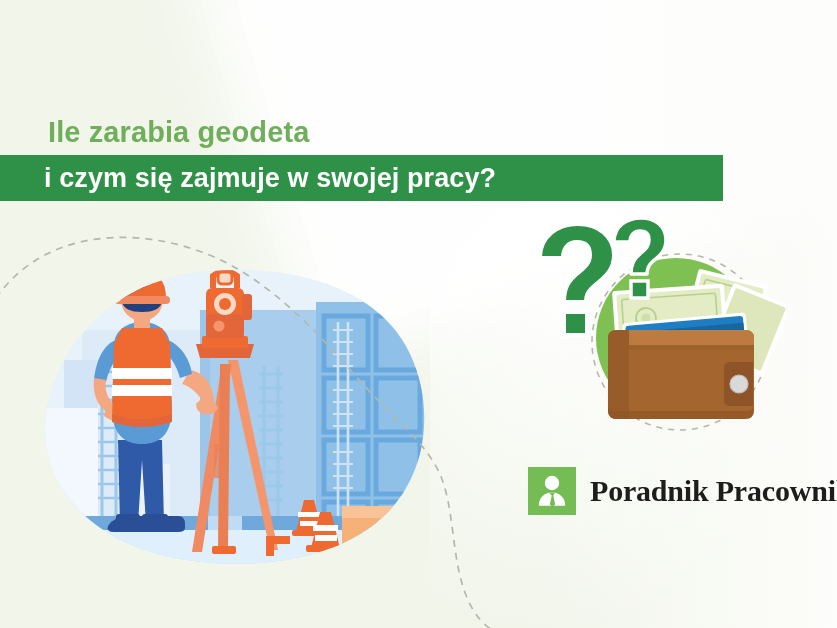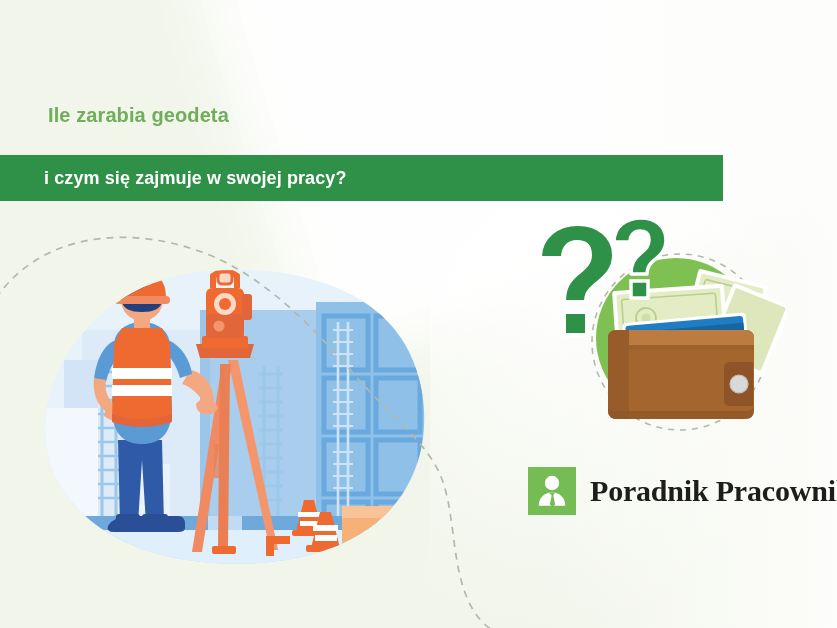--- a/index.html
+++ b/index.html
@@ -52,41 +52,41 @@
   
   .headline {
     position: absolute;
     left: 0;
     top: 104px;
     width: 837px;
   }
   .headline .line1 {
     position: absolute;
     left: 48px;
-    top: 0;
-    font-size: 20px;
+    top: 12px;
+    font-size: 29px;
     font-weight: bold;
     color: #6fae5a;
     letter-spacing: .1px;
     white-space: nowrap;
   }
   .green-bar {
     position: absolute;
     left: 0;
     top: 51px;
     width: 723px;
     height: 46px;
     background: #2e9147;
   }
   .green-bar .line2 {
     position: absolute;
     left: 44px;
     top: 50%;
     transform: translateY(-50%);
-    font-size: 18px;
+    font-size: 27px;
     font-weight: bold;
     color: #ffffff;
     letter-spacing: .1px;
     white-space: nowrap;
   }
 
   
   .dash-path {
     position: absolute;
     left: 0;

